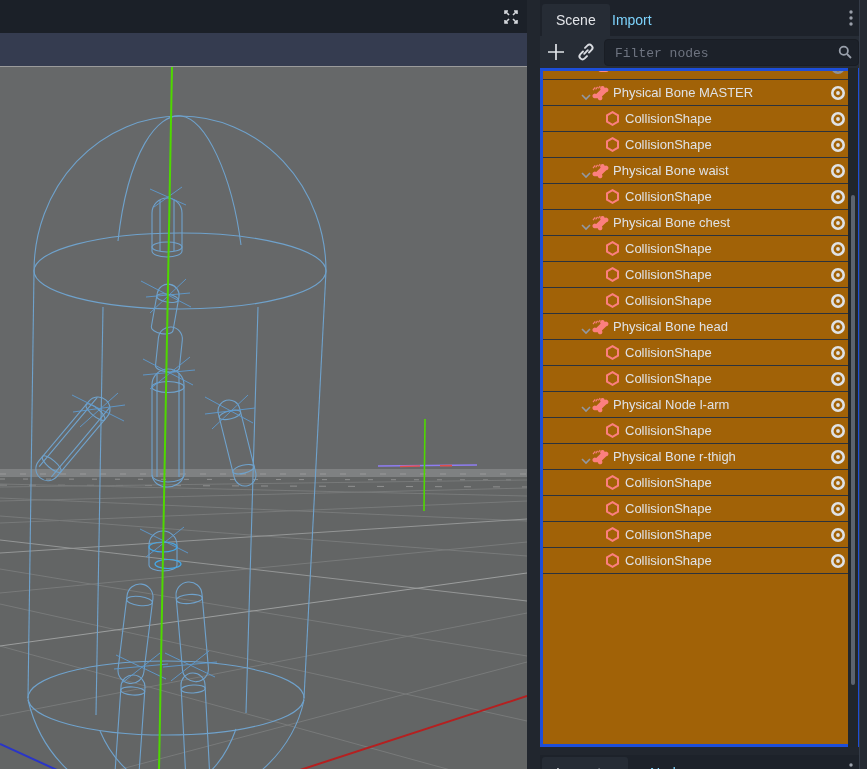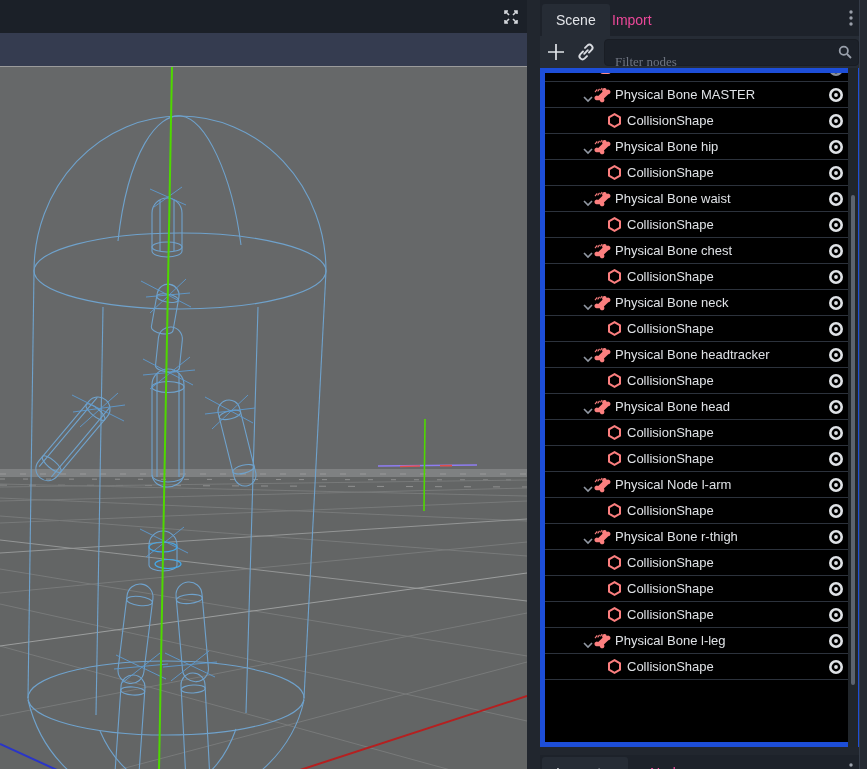--- a/index.html
+++ b/index.html
@@ -7,33 +7,33 @@
        font-family:"Liberation Sans",sans-serif;-webkit-font-smoothing:antialiased;}
   
   .vp-topbar{position:absolute;left:0;top:0;width:527px;height:33px;background:#1b2028;}
   .expand-btn{position:absolute;right:6px;top:7px;width:20px;height:20px;cursor:pointer;}
   .vp-toolbar{position:absolute;left:0;top:33px;width:527px;height:33px;background:#353c50;border-bottom:1px solid #2b3142;}
   .viewport{position:absolute;left:0;top:66px;width:527px;height:703px;background:#666869;border-top:1px solid #9b9b9b;}
   .viewport svg{display:block;}
   
   .panel{position:absolute;left:527px;top:0;width:340px;height:769px;background:#21262e;}
   .tabbar{position:absolute;left:13px;top:0;width:327px;height:36px;background:#1d222a;}
-  .tab{position:absolute;top:4px;height:32px;line-height:32px;padding:0 14px;font-size:14px;color:#ec4899;cursor:pointer;border-radius:3px 3px 0 0;}
+  .tab{position:absolute;top:4px;height:32px;line-height:32px;padding:0 14px;font-size:14px;color:#7dd3fc;cursor:pointer;border-radius:3px 3px 0 0;}
   .tab.active{background:#262c35;color:#e3e5e9;}
   .kebab{position:absolute;width:16px;height:24px;cursor:pointer;}
   .panel-toolbar{position:absolute;left:13px;top:36px;width:327px;height:32px;background:#262c35;}
   .tool-btn{position:absolute;top:4px;width:24px;height:24px;cursor:pointer;}
   .filter{position:absolute;left:64px;top:3px;width:253px;height:25px;background:#1c2129;border:1px solid #191d24;border-radius:4px;}
-  .filter input{position:absolute;left:8px;top:10px;width:210px;height:22px;background:transparent;border:none;outline:none;
-                color:#cfd2d7;font-size:13px;font-family:Liberation Serif, serif;}
+  .filter input{position:absolute;left:8px;top:1px;width:210px;height:22px;background:transparent;border:none;outline:none;
+                color:#cfd2d7;font-size:13px;font-family:Liberation Mono, monospace;}
   .filter input::placeholder{color:#6e7480;}
   .filter .s-icon{position:absolute;right:5px;top:4px;}
   
-  .tree{position:absolute;left:13px;top:68px;width:321px;height:679px;background:#000000;overflow:hidden;
-        border:5px solid #1d4ed8;box-sizing:border-box;}
+  .tree{position:absolute;left:13px;top:68px;width:321px;height:679px;background:#a16207;overflow:hidden;
+        border:3px solid #1d4ed8;box-sizing:border-box;}
   .tree-scroll{position:absolute;left:0;top:-17px;width:100%;}
   .trow{position:relative;height:26px;box-sizing:border-box;border-bottom:1px solid #2c323c;display:flex;align-items:center;cursor:pointer;}
   .trow .chev{width:12px;height:10px;margin-left:37px;flex:0 0 auto;cursor:pointer;}
   .trow.kind-shape .pad{width:61px;flex:0 0 auto;}
   .trow.kind-root .pad{width:52px;flex:0 0 auto;}
   .trow .ticon{width:17px;height:17px;margin-right:4px;flex:0 0 auto;}
   .trow .tlabel{font-size:13px;color:#dfe2e6;white-space:nowrap;}
   .trow .eye{position:absolute;right:11px;top:4px;width:18px;height:18px;cursor:pointer;}
   .vscroll{position:absolute;left:321px;top:68px;width:10px;height:679px;background:#21262b;}
   .vthumb{position:absolute;left:3px;top:127px;width:4px;height:490px;background:#5c636e;border-radius:2px;cursor:pointer;}
@@ -260,33 +260,44 @@
             <span class="pad"></span>
             <span class="ticon"><svg width="17" height="17" viewBox="0 0 17 17">
                 <polygon points="8.5,2.2 14,5.4 14,11.6 8.5,14.8 3,11.6 3,5.4" fill="none" stroke="#fc7f7f" stroke-width="2"></polygon>
               </svg></span>
             <span class="tlabel">CollisionShape</span>
             <span class="eye"><svg width="18" height="18" viewBox="0 0 18 18">
                 <circle cx="9" cy="9" r="5.7" fill="none" stroke="#dfe2e6" stroke-width="2.6"></circle>
                 <circle cx="9" cy="9" r="1.9" fill="#dfe2e6"></circle>
               </svg></span>
           </div>
+          <div class="trow kind-shape">
+            <span class="pad"></span>
+            <span class="ticon"><svg width="17" height="17" viewBox="0 0 17 17">
+                <polygon points="8.5,2.2 14,5.4 14,11.6 8.5,14.8 3,11.6 3,5.4" fill="none" stroke="#fc7f7f" stroke-width="2"></polygon>
+              </svg></span>
+            <span class="tlabel">CollisionShape</span>
+            <span class="eye"><svg width="18" height="18" viewBox="0 0 18 18">
+                <circle cx="9" cy="9" r="5.7" fill="none" stroke="#dfe2e6" stroke-width="2.6"></circle>
+                <circle cx="9" cy="9" r="1.9" fill="#dfe2e6"></circle>
+              </svg></span>
+          </div>
           <div class="trow kind-bone">
             <span class="chev"><svg width="12" height="10" viewBox="0 0 12 10">
                 <polyline points="2,3 6,7 10,3" fill="none" stroke="#9198a3" stroke-width="1.6"></polyline>
               </svg></span>
             <span class="ticon"><svg width="17" height="17" viewBox="0 0 17 17">
                 <path fill="#fc7f7f" d="M4.1,14.2 a2.3,2.3 0 1,1 1.6-4.1 l4.4-4.4 a2.3,2.3 0 1,1 4.1-1.6 2.3,2.3 0 1,1 1.6,4.1 l-4.4,4.4 a2.3,2.3 0 1,1 -4.1,1.6 z" transform="translate(-1.5 0)"></path>
                 <g stroke="#fc7f7f" stroke-width="1.1">
                   <line x1="1" y1="6.2" x2="3.2" y2="3.4"></line>
                   <line x1="3.6" y1="5.4" x2="5.6" y2="2.8"></line>
                   <line x1="6.4" y1="4.4" x2="8.2" y2="2"></line>
                 </g>
               </svg></span>
-            <span class="tlabel">Physical Bone hip</span>
+            <span class="tlabel">Physical Bone waist</span>
             <span class="eye"><svg width="18" height="18" viewBox="0 0 18 18">
                 <circle cx="9" cy="9" r="5.7" fill="none" stroke="#dfe2e6" stroke-width="2.6"></circle>
                 <circle cx="9" cy="9" r="1.9" fill="#dfe2e6"></circle>
               </svg></span>
           </div>
           <div class="trow kind-shape">
             <span class="pad"></span>
             <span class="ticon"><svg width="17" height="17" viewBox="0 0 17 17">
                 <polygon points="8.5,2.2 14,5.4 14,11.6 8.5,14.8 3,11.6 3,5.4" fill="none" stroke="#fc7f7f" stroke-width="2"></polygon>
               </svg></span>
@@ -301,21 +312,43 @@
                 <polyline points="2,3 6,7 10,3" fill="none" stroke="#9198a3" stroke-width="1.6"></polyline>
               </svg></span>
             <span class="ticon"><svg width="17" height="17" viewBox="0 0 17 17">
                 <path fill="#fc7f7f" d="M4.1,14.2 a2.3,2.3 0 1,1 1.6-4.1 l4.4-4.4 a2.3,2.3 0 1,1 4.1-1.6 2.3,2.3 0 1,1 1.6,4.1 l-4.4,4.4 a2.3,2.3 0 1,1 -4.1,1.6 z" transform="translate(-1.5 0)"></path>
                 <g stroke="#fc7f7f" stroke-width="1.1">
                   <line x1="1" y1="6.2" x2="3.2" y2="3.4"></line>
                   <line x1="3.6" y1="5.4" x2="5.6" y2="2.8"></line>
                   <line x1="6.4" y1="4.4" x2="8.2" y2="2"></line>
                 </g>
               </svg></span>
-            <span class="tlabel">Physical Bone waist</span>
+            <span class="tlabel">Physical Bone chest</span>
+            <span class="eye"><svg width="18" height="18" viewBox="0 0 18 18">
+                <circle cx="9" cy="9" r="5.7" fill="none" stroke="#dfe2e6" stroke-width="2.6"></circle>
+                <circle cx="9" cy="9" r="1.9" fill="#dfe2e6"></circle>
+              </svg></span>
+          </div>
+          <div class="trow kind-shape">
+            <span class="pad"></span>
+            <span class="ticon"><svg width="17" height="17" viewBox="0 0 17 17">
+                <polygon points="8.5,2.2 14,5.4 14,11.6 8.5,14.8 3,11.6 3,5.4" fill="none" stroke="#fc7f7f" stroke-width="2"></polygon>
+              </svg></span>
+            <span class="tlabel">CollisionShape</span>
+            <span class="eye"><svg width="18" height="18" viewBox="0 0 18 18">
+                <circle cx="9" cy="9" r="5.7" fill="none" stroke="#dfe2e6" stroke-width="2.6"></circle>
+                <circle cx="9" cy="9" r="1.9" fill="#dfe2e6"></circle>
+              </svg></span>
+          </div>
+          <div class="trow kind-shape">
+            <span class="pad"></span>
+            <span class="ticon"><svg width="17" height="17" viewBox="0 0 17 17">
+                <polygon points="8.5,2.2 14,5.4 14,11.6 8.5,14.8 3,11.6 3,5.4" fill="none" stroke="#fc7f7f" stroke-width="2"></polygon>
+              </svg></span>
+            <span class="tlabel">CollisionShape</span>
             <span class="eye"><svg width="18" height="18" viewBox="0 0 18 18">
                 <circle cx="9" cy="9" r="5.7" fill="none" stroke="#dfe2e6" stroke-width="2.6"></circle>
                 <circle cx="9" cy="9" r="1.9" fill="#dfe2e6"></circle>
               </svg></span>
           </div>
           <div class="trow kind-shape">
             <span class="pad"></span>
             <span class="ticon"><svg width="17" height="17" viewBox="0 0 17 17">
                 <polygon points="8.5,2.2 14,5.4 14,11.6 8.5,14.8 3,11.6 3,5.4" fill="none" stroke="#fc7f7f" stroke-width="2"></polygon>
               </svg></span>
@@ -330,21 +363,32 @@
                 <polyline points="2,3 6,7 10,3" fill="none" stroke="#9198a3" stroke-width="1.6"></polyline>
               </svg></span>
             <span class="ticon"><svg width="17" height="17" viewBox="0 0 17 17">
                 <path fill="#fc7f7f" d="M4.1,14.2 a2.3,2.3 0 1,1 1.6-4.1 l4.4-4.4 a2.3,2.3 0 1,1 4.1-1.6 2.3,2.3 0 1,1 1.6,4.1 l-4.4,4.4 a2.3,2.3 0 1,1 -4.1,1.6 z" transform="translate(-1.5 0)"></path>
                 <g stroke="#fc7f7f" stroke-width="1.1">
                   <line x1="1" y1="6.2" x2="3.2" y2="3.4"></line>
                   <line x1="3.6" y1="5.4" x2="5.6" y2="2.8"></line>
                   <line x1="6.4" y1="4.4" x2="8.2" y2="2"></line>
                 </g>
               </svg></span>
-            <span class="tlabel">Physical Bone chest</span>
+            <span class="tlabel">Physical Bone head</span>
+            <span class="eye"><svg width="18" height="18" viewBox="0 0 18 18">
+                <circle cx="9" cy="9" r="5.7" fill="none" stroke="#dfe2e6" stroke-width="2.6"></circle>
+                <circle cx="9" cy="9" r="1.9" fill="#dfe2e6"></circle>
+              </svg></span>
+          </div>
+          <div class="trow kind-shape">
+            <span class="pad"></span>
+            <span class="ticon"><svg width="17" height="17" viewBox="0 0 17 17">
+                <polygon points="8.5,2.2 14,5.4 14,11.6 8.5,14.8 3,11.6 3,5.4" fill="none" stroke="#fc7f7f" stroke-width="2"></polygon>
+              </svg></span>
+            <span class="tlabel">CollisionShape</span>
             <span class="eye"><svg width="18" height="18" viewBox="0 0 18 18">
                 <circle cx="9" cy="9" r="5.7" fill="none" stroke="#dfe2e6" stroke-width="2.6"></circle>
                 <circle cx="9" cy="9" r="1.9" fill="#dfe2e6"></circle>
               </svg></span>
           </div>
           <div class="trow kind-shape">
             <span class="pad"></span>
             <span class="ticon"><svg width="17" height="17" viewBox="0 0 17 17">
                 <polygon points="8.5,2.2 14,5.4 14,11.6 8.5,14.8 3,11.6 3,5.4" fill="none" stroke="#fc7f7f" stroke-width="2"></polygon>
               </svg></span>
@@ -359,21 +403,21 @@
                 <polyline points="2,3 6,7 10,3" fill="none" stroke="#9198a3" stroke-width="1.6"></polyline>
               </svg></span>
             <span class="ticon"><svg width="17" height="17" viewBox="0 0 17 17">
                 <path fill="#fc7f7f" d="M4.1,14.2 a2.3,2.3 0 1,1 1.6-4.1 l4.4-4.4 a2.3,2.3 0 1,1 4.1-1.6 2.3,2.3 0 1,1 1.6,4.1 l-4.4,4.4 a2.3,2.3 0 1,1 -4.1,1.6 z" transform="translate(-1.5 0)"></path>
                 <g stroke="#fc7f7f" stroke-width="1.1">
                   <line x1="1" y1="6.2" x2="3.2" y2="3.4"></line>
                   <line x1="3.6" y1="5.4" x2="5.6" y2="2.8"></line>
                   <line x1="6.4" y1="4.4" x2="8.2" y2="2"></line>
                 </g>
               </svg></span>
-            <span class="tlabel">Physical Bone neck</span>
+            <span class="tlabel">Physical Node l-arm</span>
             <span class="eye"><svg width="18" height="18" viewBox="0 0 18 18">
                 <circle cx="9" cy="9" r="5.7" fill="none" stroke="#dfe2e6" stroke-width="2.6"></circle>
                 <circle cx="9" cy="9" r="1.9" fill="#dfe2e6"></circle>
               </svg></span>
           </div>
           <div class="trow kind-shape">
             <span class="pad"></span>
             <span class="ticon"><svg width="17" height="17" viewBox="0 0 17 17">
                 <polygon points="8.5,2.2 14,5.4 14,11.6 8.5,14.8 3,11.6 3,5.4" fill="none" stroke="#fc7f7f" stroke-width="2"></polygon>
               </svg></span>
@@ -388,118 +432,20 @@
                 <polyline points="2,3 6,7 10,3" fill="none" stroke="#9198a3" stroke-width="1.6"></polyline>
               </svg></span>
             <span class="ticon"><svg width="17" height="17" viewBox="0 0 17 17">
                 <path fill="#fc7f7f" d="M4.1,14.2 a2.3,2.3 0 1,1 1.6-4.1 l4.4-4.4 a2.3,2.3 0 1,1 4.1-1.6 2.3,2.3 0 1,1 1.6,4.1 l-4.4,4.4 a2.3,2.3 0 1,1 -4.1,1.6 z" transform="translate(-1.5 0)"></path>
                 <g stroke="#fc7f7f" stroke-width="1.1">
                   <line x1="1" y1="6.2" x2="3.2" y2="3.4"></line>
                   <line x1="3.6" y1="5.4" x2="5.6" y2="2.8"></line>
                   <line x1="6.4" y1="4.4" x2="8.2" y2="2"></line>
                 </g>
               </svg></span>
-            <span class="tlabel">Physical Bone headtracker</span>
-            <span class="eye"><svg width="18" height="18" viewBox="0 0 18 18">
-                <circle cx="9" cy="9" r="5.7" fill="none" stroke="#dfe2e6" stroke-width="2.6"></circle>
-                <circle cx="9" cy="9" r="1.9" fill="#dfe2e6"></circle>
-              </svg></span>
-          </div>
-          <div class="trow kind-shape">
-            <span class="pad"></span>
-            <span class="ticon"><svg width="17" height="17" viewBox="0 0 17 17">
-                <polygon points="8.5,2.2 14,5.4 14,11.6 8.5,14.8 3,11.6 3,5.4" fill="none" stroke="#fc7f7f" stroke-width="2"></polygon>
-              </svg></span>
-            <span class="tlabel">CollisionShape</span>
-            <span class="eye"><svg width="18" height="18" viewBox="0 0 18 18">
-                <circle cx="9" cy="9" r="5.7" fill="none" stroke="#dfe2e6" stroke-width="2.6"></circle>
-                <circle cx="9" cy="9" r="1.9" fill="#dfe2e6"></circle>
-              </svg></span>
-          </div>
-          <div class="trow kind-bone">
-            <span class="chev"><svg width="12" height="10" viewBox="0 0 12 10">
-                <polyline points="2,3 6,7 10,3" fill="none" stroke="#9198a3" stroke-width="1.6"></polyline>
-              </svg></span>
-            <span class="ticon"><svg width="17" height="17" viewBox="0 0 17 17">
-                <path fill="#fc7f7f" d="M4.1,14.2 a2.3,2.3 0 1,1 1.6-4.1 l4.4-4.4 a2.3,2.3 0 1,1 4.1-1.6 2.3,2.3 0 1,1 1.6,4.1 l-4.4,4.4 a2.3,2.3 0 1,1 -4.1,1.6 z" transform="translate(-1.5 0)"></path>
-                <g stroke="#fc7f7f" stroke-width="1.1">
-                  <line x1="1" y1="6.2" x2="3.2" y2="3.4"></line>
-                  <line x1="3.6" y1="5.4" x2="5.6" y2="2.8"></line>
-                  <line x1="6.4" y1="4.4" x2="8.2" y2="2"></line>
-                </g>
-              </svg></span>
-            <span class="tlabel">Physical Bone head</span>
-            <span class="eye"><svg width="18" height="18" viewBox="0 0 18 18">
-                <circle cx="9" cy="9" r="5.7" fill="none" stroke="#dfe2e6" stroke-width="2.6"></circle>
-                <circle cx="9" cy="9" r="1.9" fill="#dfe2e6"></circle>
-              </svg></span>
-          </div>
-          <div class="trow kind-shape">
-            <span class="pad"></span>
-            <span class="ticon"><svg width="17" height="17" viewBox="0 0 17 17">
-                <polygon points="8.5,2.2 14,5.4 14,11.6 8.5,14.8 3,11.6 3,5.4" fill="none" stroke="#fc7f7f" stroke-width="2"></polygon>
-              </svg></span>
-            <span class="tlabel">CollisionShape</span>
-            <span class="eye"><svg width="18" height="18" viewBox="0 0 18 18">
-                <circle cx="9" cy="9" r="5.7" fill="none" stroke="#dfe2e6" stroke-width="2.6"></circle>
-                <circle cx="9" cy="9" r="1.9" fill="#dfe2e6"></circle>
-              </svg></span>
-          </div>
-          <div class="trow kind-shape">
-            <span class="pad"></span>
-            <span class="ticon"><svg width="17" height="17" viewBox="0 0 17 17">
-                <polygon points="8.5,2.2 14,5.4 14,11.6 8.5,14.8 3,11.6 3,5.4" fill="none" stroke="#fc7f7f" stroke-width="2"></polygon>
-              </svg></span>
-            <span class="tlabel">CollisionShape</span>
-            <span class="eye"><svg width="18" height="18" viewBox="0 0 18 18">
-                <circle cx="9" cy="9" r="5.7" fill="none" stroke="#dfe2e6" stroke-width="2.6"></circle>
-                <circle cx="9" cy="9" r="1.9" fill="#dfe2e6"></circle>
-              </svg></span>
-          </div>
-          <div class="trow kind-bone">
-            <span class="chev"><svg width="12" height="10" viewBox="0 0 12 10">
-                <polyline points="2,3 6,7 10,3" fill="none" stroke="#9198a3" stroke-width="1.6"></polyline>
-              </svg></span>
-            <span class="ticon"><svg width="17" height="17" viewBox="0 0 17 17">
-                <path fill="#fc7f7f" d="M4.1,14.2 a2.3,2.3 0 1,1 1.6-4.1 l4.4-4.4 a2.3,2.3 0 1,1 4.1-1.6 2.3,2.3 0 1,1 1.6,4.1 l-4.4,4.4 a2.3,2.3 0 1,1 -4.1,1.6 z" transform="translate(-1.5 0)"></path>
-                <g stroke="#fc7f7f" stroke-width="1.1">
-                  <line x1="1" y1="6.2" x2="3.2" y2="3.4"></line>
-                  <line x1="3.6" y1="5.4" x2="5.6" y2="2.8"></line>
-                  <line x1="6.4" y1="4.4" x2="8.2" y2="2"></line>
-                </g>
-              </svg></span>
-            <span class="tlabel">Physical Node l-arm</span>
-            <span class="eye"><svg width="18" height="18" viewBox="0 0 18 18">
-                <circle cx="9" cy="9" r="5.7" fill="none" stroke="#dfe2e6" stroke-width="2.6"></circle>
-                <circle cx="9" cy="9" r="1.9" fill="#dfe2e6"></circle>
-              </svg></span>
-          </div>
-          <div class="trow kind-shape">
-            <span class="pad"></span>
-            <span class="ticon"><svg width="17" height="17" viewBox="0 0 17 17">
-                <polygon points="8.5,2.2 14,5.4 14,11.6 8.5,14.8 3,11.6 3,5.4" fill="none" stroke="#fc7f7f" stroke-width="2"></polygon>
-              </svg></span>
-            <span class="tlabel">CollisionShape</span>
-            <span class="eye"><svg width="18" height="18" viewBox="0 0 18 18">
-                <circle cx="9" cy="9" r="5.7" fill="none" stroke="#dfe2e6" stroke-width="2.6"></circle>
-                <circle cx="9" cy="9" r="1.9" fill="#dfe2e6"></circle>
-              </svg></span>
-          </div>
-          <div class="trow kind-bone">
-            <span class="chev"><svg width="12" height="10" viewBox="0 0 12 10">
-                <polyline points="2,3 6,7 10,3" fill="none" stroke="#9198a3" stroke-width="1.6"></polyline>
-              </svg></span>
-            <span class="ticon"><svg width="17" height="17" viewBox="0 0 17 17">
-                <path fill="#fc7f7f" d="M4.1,14.2 a2.3,2.3 0 1,1 1.6-4.1 l4.4-4.4 a2.3,2.3 0 1,1 4.1-1.6 2.3,2.3 0 1,1 1.6,4.1 l-4.4,4.4 a2.3,2.3 0 1,1 -4.1,1.6 z" transform="translate(-1.5 0)"></path>
-                <g stroke="#fc7f7f" stroke-width="1.1">
-                  <line x1="1" y1="6.2" x2="3.2" y2="3.4"></line>
-                  <line x1="3.6" y1="5.4" x2="5.6" y2="2.8"></line>
-                  <line x1="6.4" y1="4.4" x2="8.2" y2="2"></line>
-                </g>
-              </svg></span>
             <span class="tlabel">Physical Bone r-thigh</span>
             <span class="eye"><svg width="18" height="18" viewBox="0 0 18 18">
                 <circle cx="9" cy="9" r="5.7" fill="none" stroke="#dfe2e6" stroke-width="2.6"></circle>
                 <circle cx="9" cy="9" r="1.9" fill="#dfe2e6"></circle>
               </svg></span>
           </div>
           <div class="trow kind-shape">
             <span class="pad"></span>
             <span class="ticon"><svg width="17" height="17" viewBox="0 0 17 17">
                 <polygon points="8.5,2.2 14,5.4 14,11.6 8.5,14.8 3,11.6 3,5.4" fill="none" stroke="#fc7f7f" stroke-width="2"></polygon>
@@ -520,38 +466,20 @@
                 <circle cx="9" cy="9" r="5.7" fill="none" stroke="#dfe2e6" stroke-width="2.6"></circle>
                 <circle cx="9" cy="9" r="1.9" fill="#dfe2e6"></circle>
               </svg></span>
           </div>
           <div class="trow kind-shape">
             <span class="pad"></span>
             <span class="ticon"><svg width="17" height="17" viewBox="0 0 17 17">
                 <polygon points="8.5,2.2 14,5.4 14,11.6 8.5,14.8 3,11.6 3,5.4" fill="none" stroke="#fc7f7f" stroke-width="2"></polygon>
               </svg></span>
             <span class="tlabel">CollisionShape</span>
-            <span class="eye"><svg width="18" height="18" viewBox="0 0 18 18">
-                <circle cx="9" cy="9" r="5.7" fill="none" stroke="#dfe2e6" stroke-width="2.6"></circle>
-                <circle cx="9" cy="9" r="1.9" fill="#dfe2e6"></circle>
-              </svg></span>
-          </div>
-          <div class="trow kind-bone">
-            <span class="chev"><svg width="12" height="10" viewBox="0 0 12 10">
-                <polyline points="2,3 6,7 10,3" fill="none" stroke="#9198a3" stroke-width="1.6"></polyline>
-              </svg></span>
-            <span class="ticon"><svg width="17" height="17" viewBox="0 0 17 17">
-                <path fill="#fc7f7f" d="M4.1,14.2 a2.3,2.3 0 1,1 1.6-4.1 l4.4-4.4 a2.3,2.3 0 1,1 4.1-1.6 2.3,2.3 0 1,1 1.6,4.1 l-4.4,4.4 a2.3,2.3 0 1,1 -4.1,1.6 z" transform="translate(-1.5 0)"></path>
-                <g stroke="#fc7f7f" stroke-width="1.1">
-                  <line x1="1" y1="6.2" x2="3.2" y2="3.4"></line>
-                  <line x1="3.6" y1="5.4" x2="5.6" y2="2.8"></line>
-                  <line x1="6.4" y1="4.4" x2="8.2" y2="2"></line>
-                </g>
-              </svg></span>
-            <span class="tlabel">Physical Bone l-leg</span>
             <span class="eye"><svg width="18" height="18" viewBox="0 0 18 18">
                 <circle cx="9" cy="9" r="5.7" fill="none" stroke="#dfe2e6" stroke-width="2.6"></circle>
                 <circle cx="9" cy="9" r="1.9" fill="#dfe2e6"></circle>
               </svg></span>
           </div>
           <div class="trow kind-shape">
             <span class="pad"></span>
             <span class="ticon"><svg width="17" height="17" viewBox="0 0 17 17">
                 <polygon points="8.5,2.2 14,5.4 14,11.6 8.5,14.8 3,11.6 3,5.4" fill="none" stroke="#fc7f7f" stroke-width="2"></polygon>
               </svg></span>

